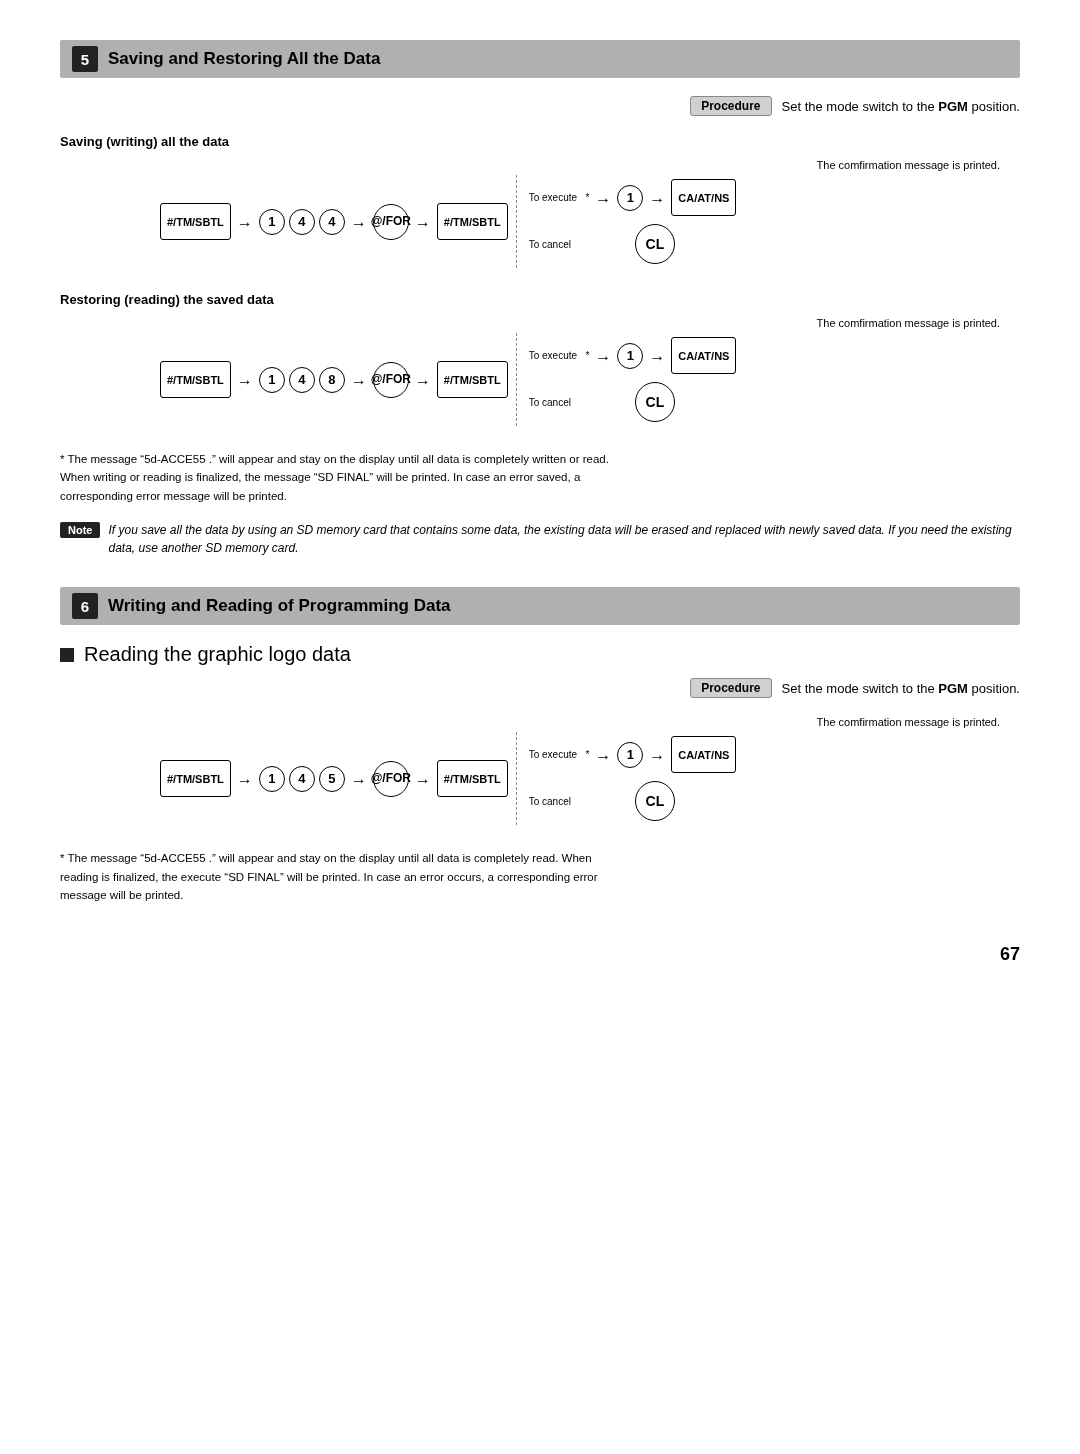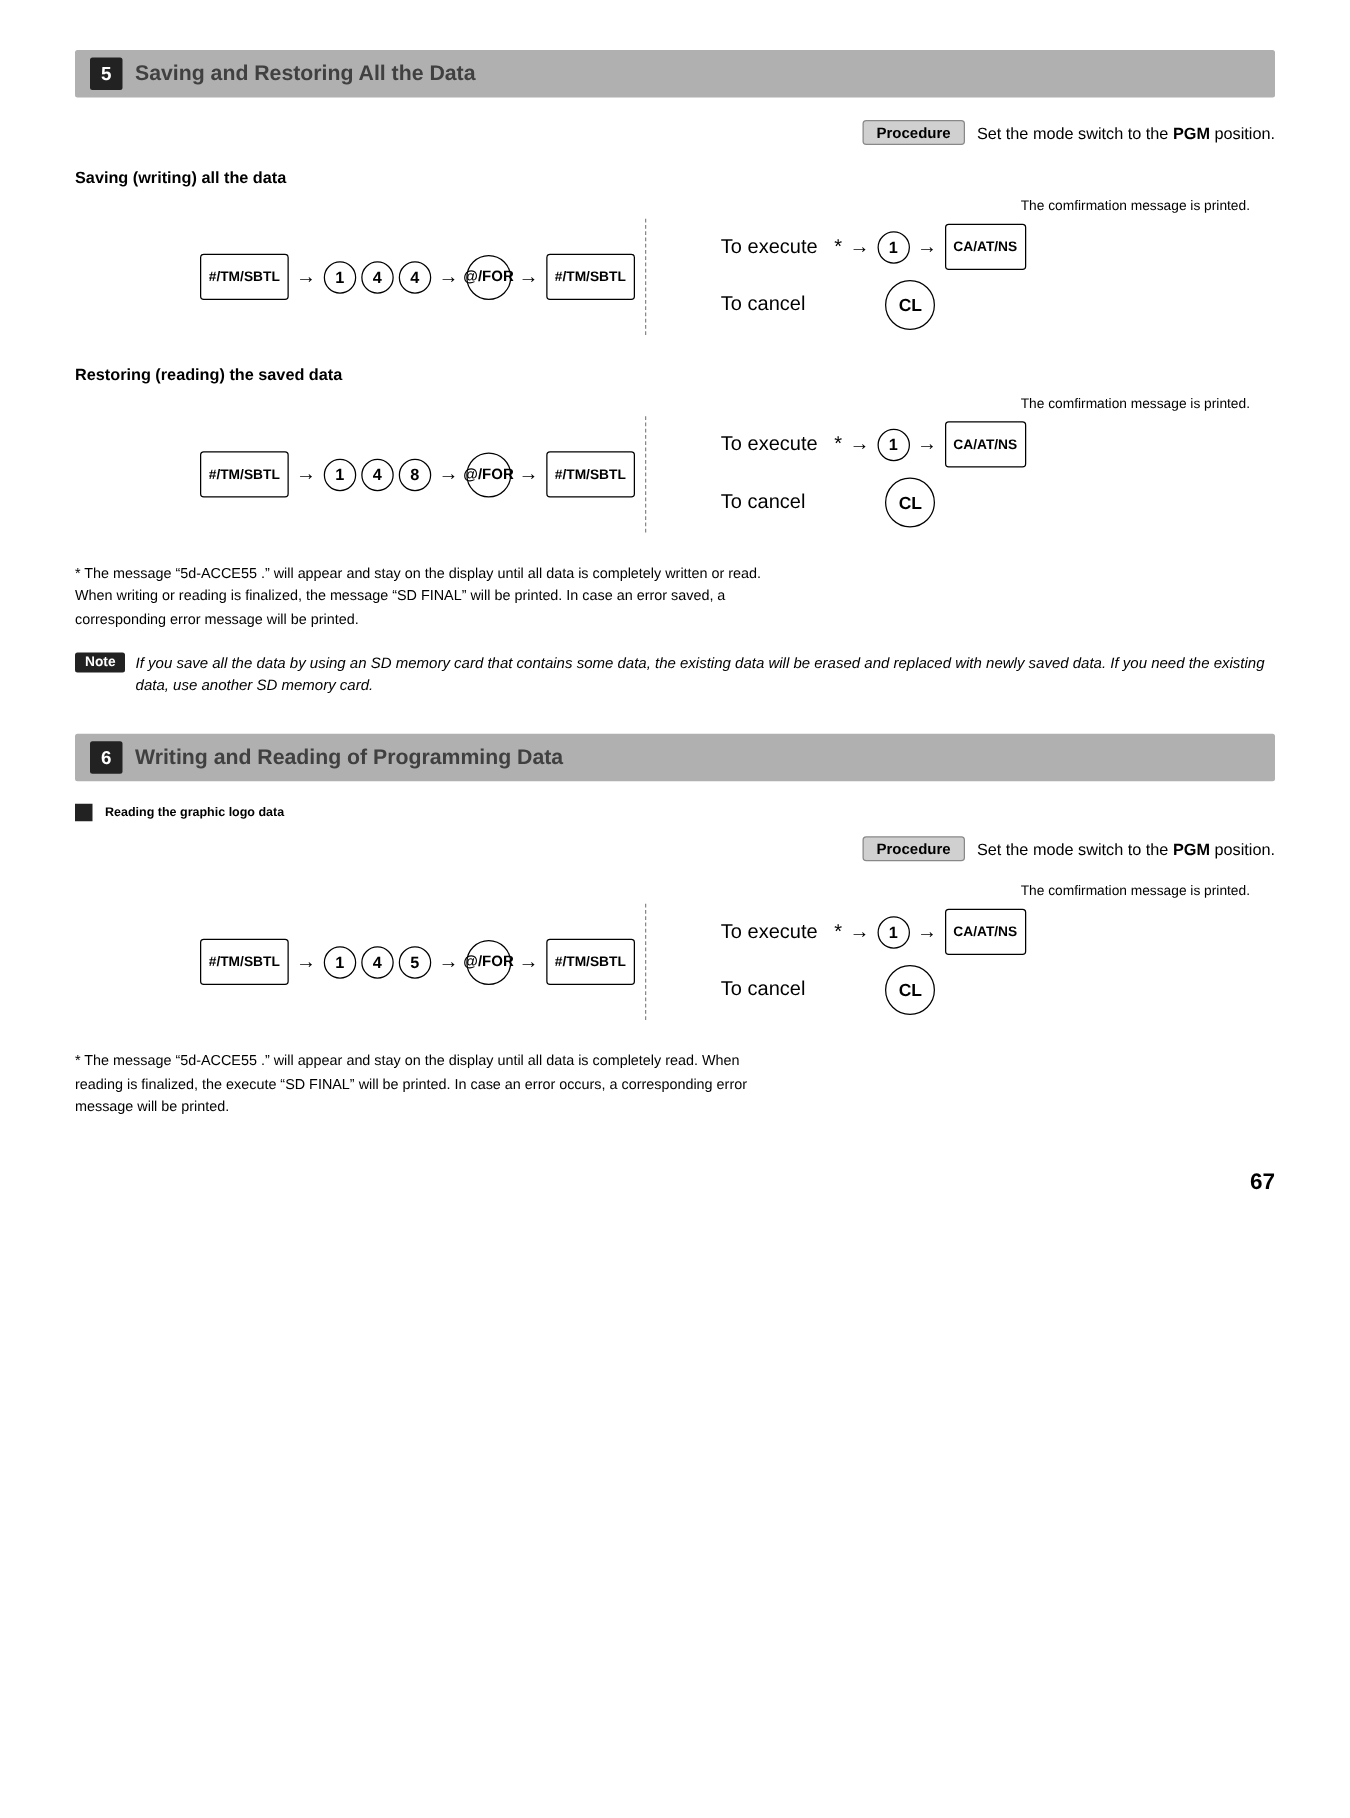--- a/index.html
+++ b/index.html
@@ -32,21 +32,21 @@
       font-size: 15px;
       width: 26px;
       height: 26px;
       border-radius: 2px;
       margin-right: 10px;
       flex-shrink: 0;
     }
     .section-title {
       font-size: 17px;
       font-weight: bold;
-      color: #404040;
+      color: #000000;
     }
 
     
     .procedure-badge {
       display: inline-block;
       background: #d0d0d0;
       border: 1px solid #888;
       border-radius: 3px;
       padding: 2px 10px;
       font-size: 12px;
@@ -113,23 +113,22 @@
       line-height: 1.1;
     }
 
     
     .arrow {
       font-size: 16px;
       margin: 0 2px;
     }
 
     .label-small {
-      font-size: 16px;
+      font-size: 10px;
       color: #000;
-      margin-left: 48px;
     }
 
     
     .key-cl {
       display: inline-flex;
       align-items: center;
       justify-content: center;
       border: 1.5px solid #000;
       border-radius: 50%;
       width: 40px;
@@ -178,22 +177,22 @@
     }
     .square-bullet {
       display: inline-block;
       width: 14px;
       height: 14px;
       background: #222;
       margin-right: 10px;
       flex-shrink: 0;
     }
     .subsection-square-title {
-      font-size: 10px;
-      font-weight: bold;
+      font-size: 20px;
+      font-weight: normal;
     }
 
     
     .flow-wrapper {
       position: relative;
       margin: 10px 0 24px 0;
     }
 
     .top-note {
       text-align: right;

